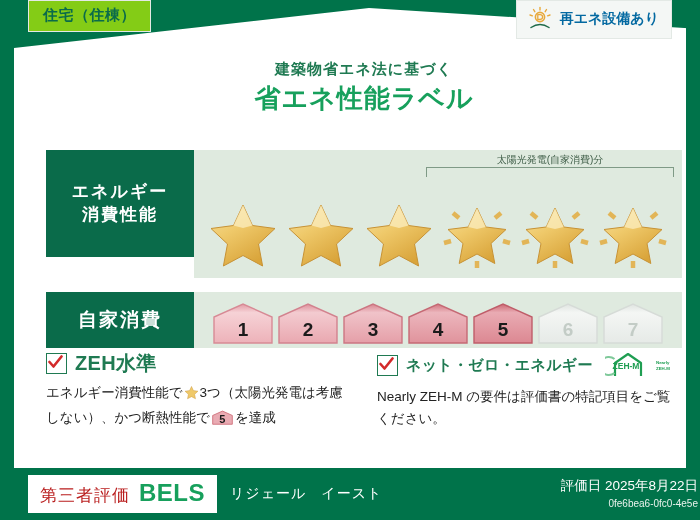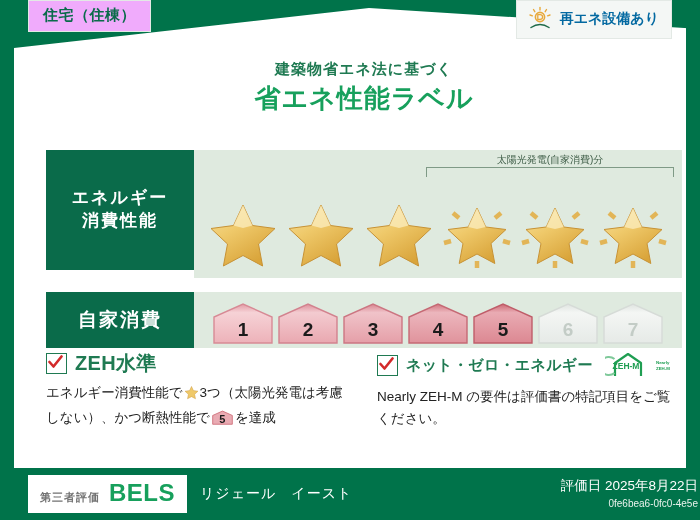--- a/index.html
+++ b/index.html
@@ -18,21 +18,21 @@
   }
   
   .header-band{
     position:absolute;left:0;top:0;width:700px;height:60px;
     background:#00734a;
     clip-path:polygon(0 0,700px 0,700px 30px,355px 8px,0 48px);
     z-index:1;
   }
   .tag-dwelling{
     position:absolute;left:14px;top:0;z-index:3;
-    background:#f0abfc;border:1px solid #e3e9e5;
+    background:#84cc16;border:1px solid #e3e9e5;
     padding:6px 14px 7px 14px;
     font-size:15px;font-weight:bold;color:#0a6b4a;
     letter-spacing:.5px;line-height:1.1;
   }
   .tag-renew{
     position:absolute;right:14px;top:0;z-index:3;
     background:#f4f7f5;border:1px solid #e3e9e5;
     padding:5px 12px 6px 10px;
     display:flex;align-items:center;gap:7px;
     font-size:14px;font-weight:bold;color:#0369a1;
@@ -52,21 +52,21 @@
     font-weight:bold;letter-spacing:2px;line-height:1.35;
   }
   .row-label.energy{font-size:17px;}
   .row-label.insul{font-size:19px;}
   .row-body{
     flex:1;background:#dfeadf;position:relative;
     display:flex;align-items:flex-end;justify-content:center;
   }
   .row-energy .row-body{height:128px;}
   .row-insul .row-body{height:56px;}
-  .row-energy .row-label{height:120px;text-align:center;}
+  .row-energy .row-label{height:107px;text-align:center;}
   .row-insul .row-label{height:56px;}
   
   .solar-bracket{
     position:absolute;right:8px;top:4px;width:248px;text-align:center;
   }
   .solar-bracket .bk-text{font-size:10px;color:#3d5c46;white-space:nowrap;line-height:1.1;}
   .solar-bracket .bk-line{
     height:9px;margin-top:2px;
     border-left:1px solid #7f9a86;border-right:1px solid #7f9a86;border-top:1px solid #7f9a86;
   }
@@ -105,21 +105,21 @@
   }
   
   .footer{
     position:absolute;left:0;bottom:0;width:700px;height:52px;
     background:#00734a;display:flex;align-items:center;
   }
   .bels-box{
     margin-left:14px;background:#ffffff;padding:5px 12px 6px 12px;
     display:flex;align-items:baseline;gap:9px;line-height:1.1;
   }
-  .bels-jp{font-size:11px;font-weight:bold;color:#737373;letter-spacing:1px;}
+  .bels-jp{font-size:17px;font-weight:normal;color:#b91c1c;letter-spacing:1px;}
   .bels-en{font-size:24px;font-weight:bold;color:#17a05c;letter-spacing:.5px;}
   .bldg-name{margin-left:13px;color:#ffffff;font-size:14px;letter-spacing:1px;}
   .footer-right{margin-left:auto;margin-right:16px;text-align:right;color:#ffffff;}
   .eval-date{font-size:13.5px;line-height:1.2;}
   .eval-id{font-size:10px;margin-top:3px;line-height:1.2;color:#e8f2ec;}
 </style>
 </head>
 <body>
 
 <div class="label-card">

